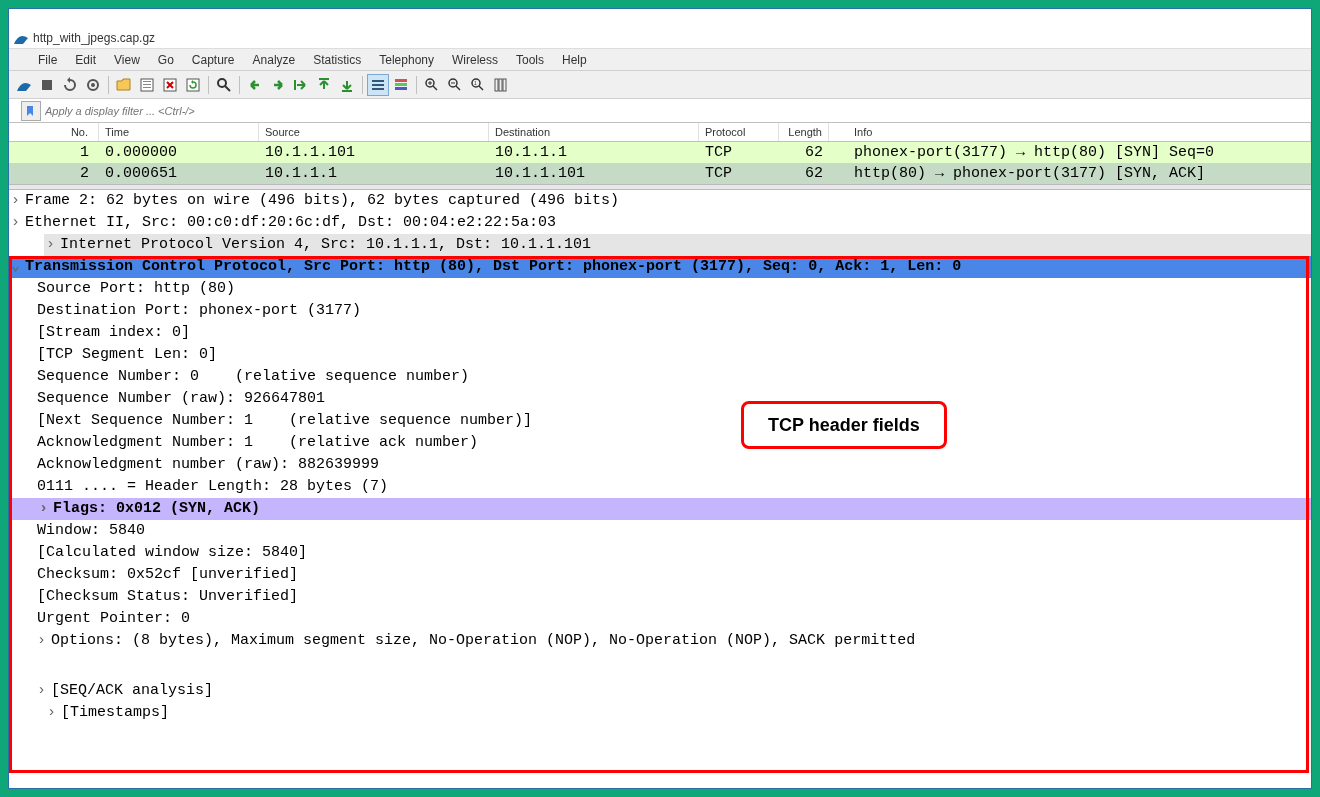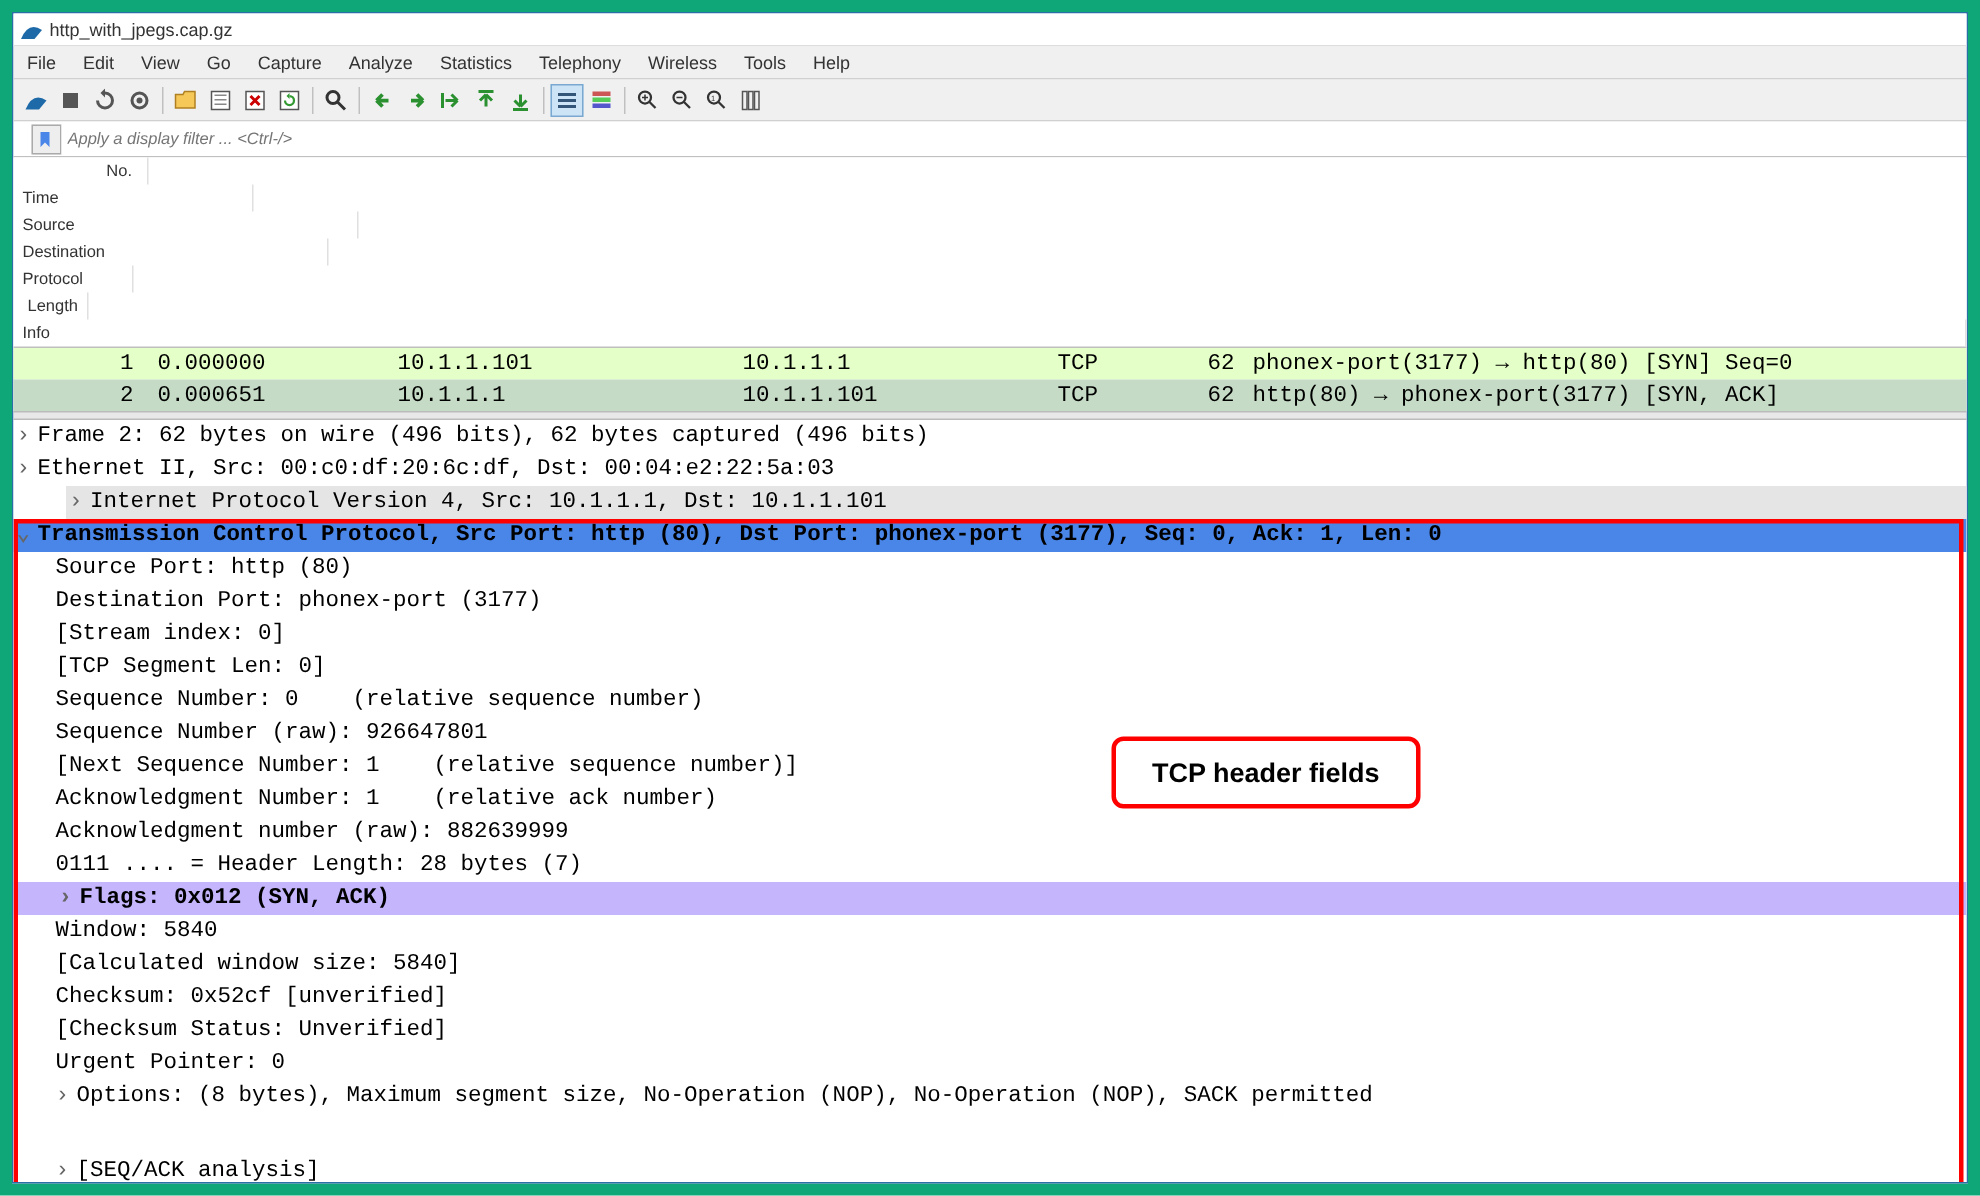--- a/index.html
+++ b/index.html
@@ -21,31 +21,32 @@
     flex-direction: column;
   }
   .titlebar {
     height: 22px;
     background: #fff;
     display: flex;
     align-items: center;
     padding: 0 4px;
     gap: 4px;
     border-bottom: 1px solid #ddd;
+    margin-top: 18px;
   }
   .titlebar-icon {
     width: 16px; height: 16px;
     color: #1e6aa8;
   }
   .titlebar-text { font-size: 12px; color: #333; }
   .menubar {
     height: 22px;
     display: flex;
     align-items: center;
-    padding: 0 0;
+    padding: 0 20px;
     background: #f0f0f0;
     border-bottom: 1px solid #d0d0d0;
     gap: 0;
     text-align: center;
   }
   .menu-item {
     padding: 3px 9px;
     color: #333;
     cursor: default;
     font-size: 12px;
@@ -100,21 +101,20 @@
   }
   .packet-list {
     background: #fff;
   }
   .packet-header {
     display: flex;
     background: #fff;
     border-bottom: 1px solid #c0c0c0;
     font-size: 11px;
     color: #333;
-    flex-direction: column;
   }
   .ph-col {
     padding: 3px 6px;
     border-right: 1px solid #e0e0e0;
     white-space: nowrap;
     overflow: hidden;
   }
   .packet-row {
     display: flex;
     font-family: Consolas, "Courier New", monospace;
@@ -127,21 +127,21 @@
     padding: 0 6px;
     white-space: nowrap;
     overflow: hidden;
   }
   .col-no { width: 90px; text-align: right; padding-right:10px;}
   .col-time { width: 160px; }
   .col-src { width: 230px; }
   .col-dst { width: 210px; }
   .col-proto { width: 80px; }
   .col-len { width: 50px; text-align:right;}
-  .col-info { flex: 1; }
+  .col-info { flex: 1; margin-left: 19px; }
   .splitter {
     height: 6px;
     background: #e8e8e8;
     border-top: 1px solid #bbb;
     border-bottom: 1px solid #bbb;
     cursor: row-resize;
   }
   .details-pane {
     flex: 1;
     overflow: hidden;

